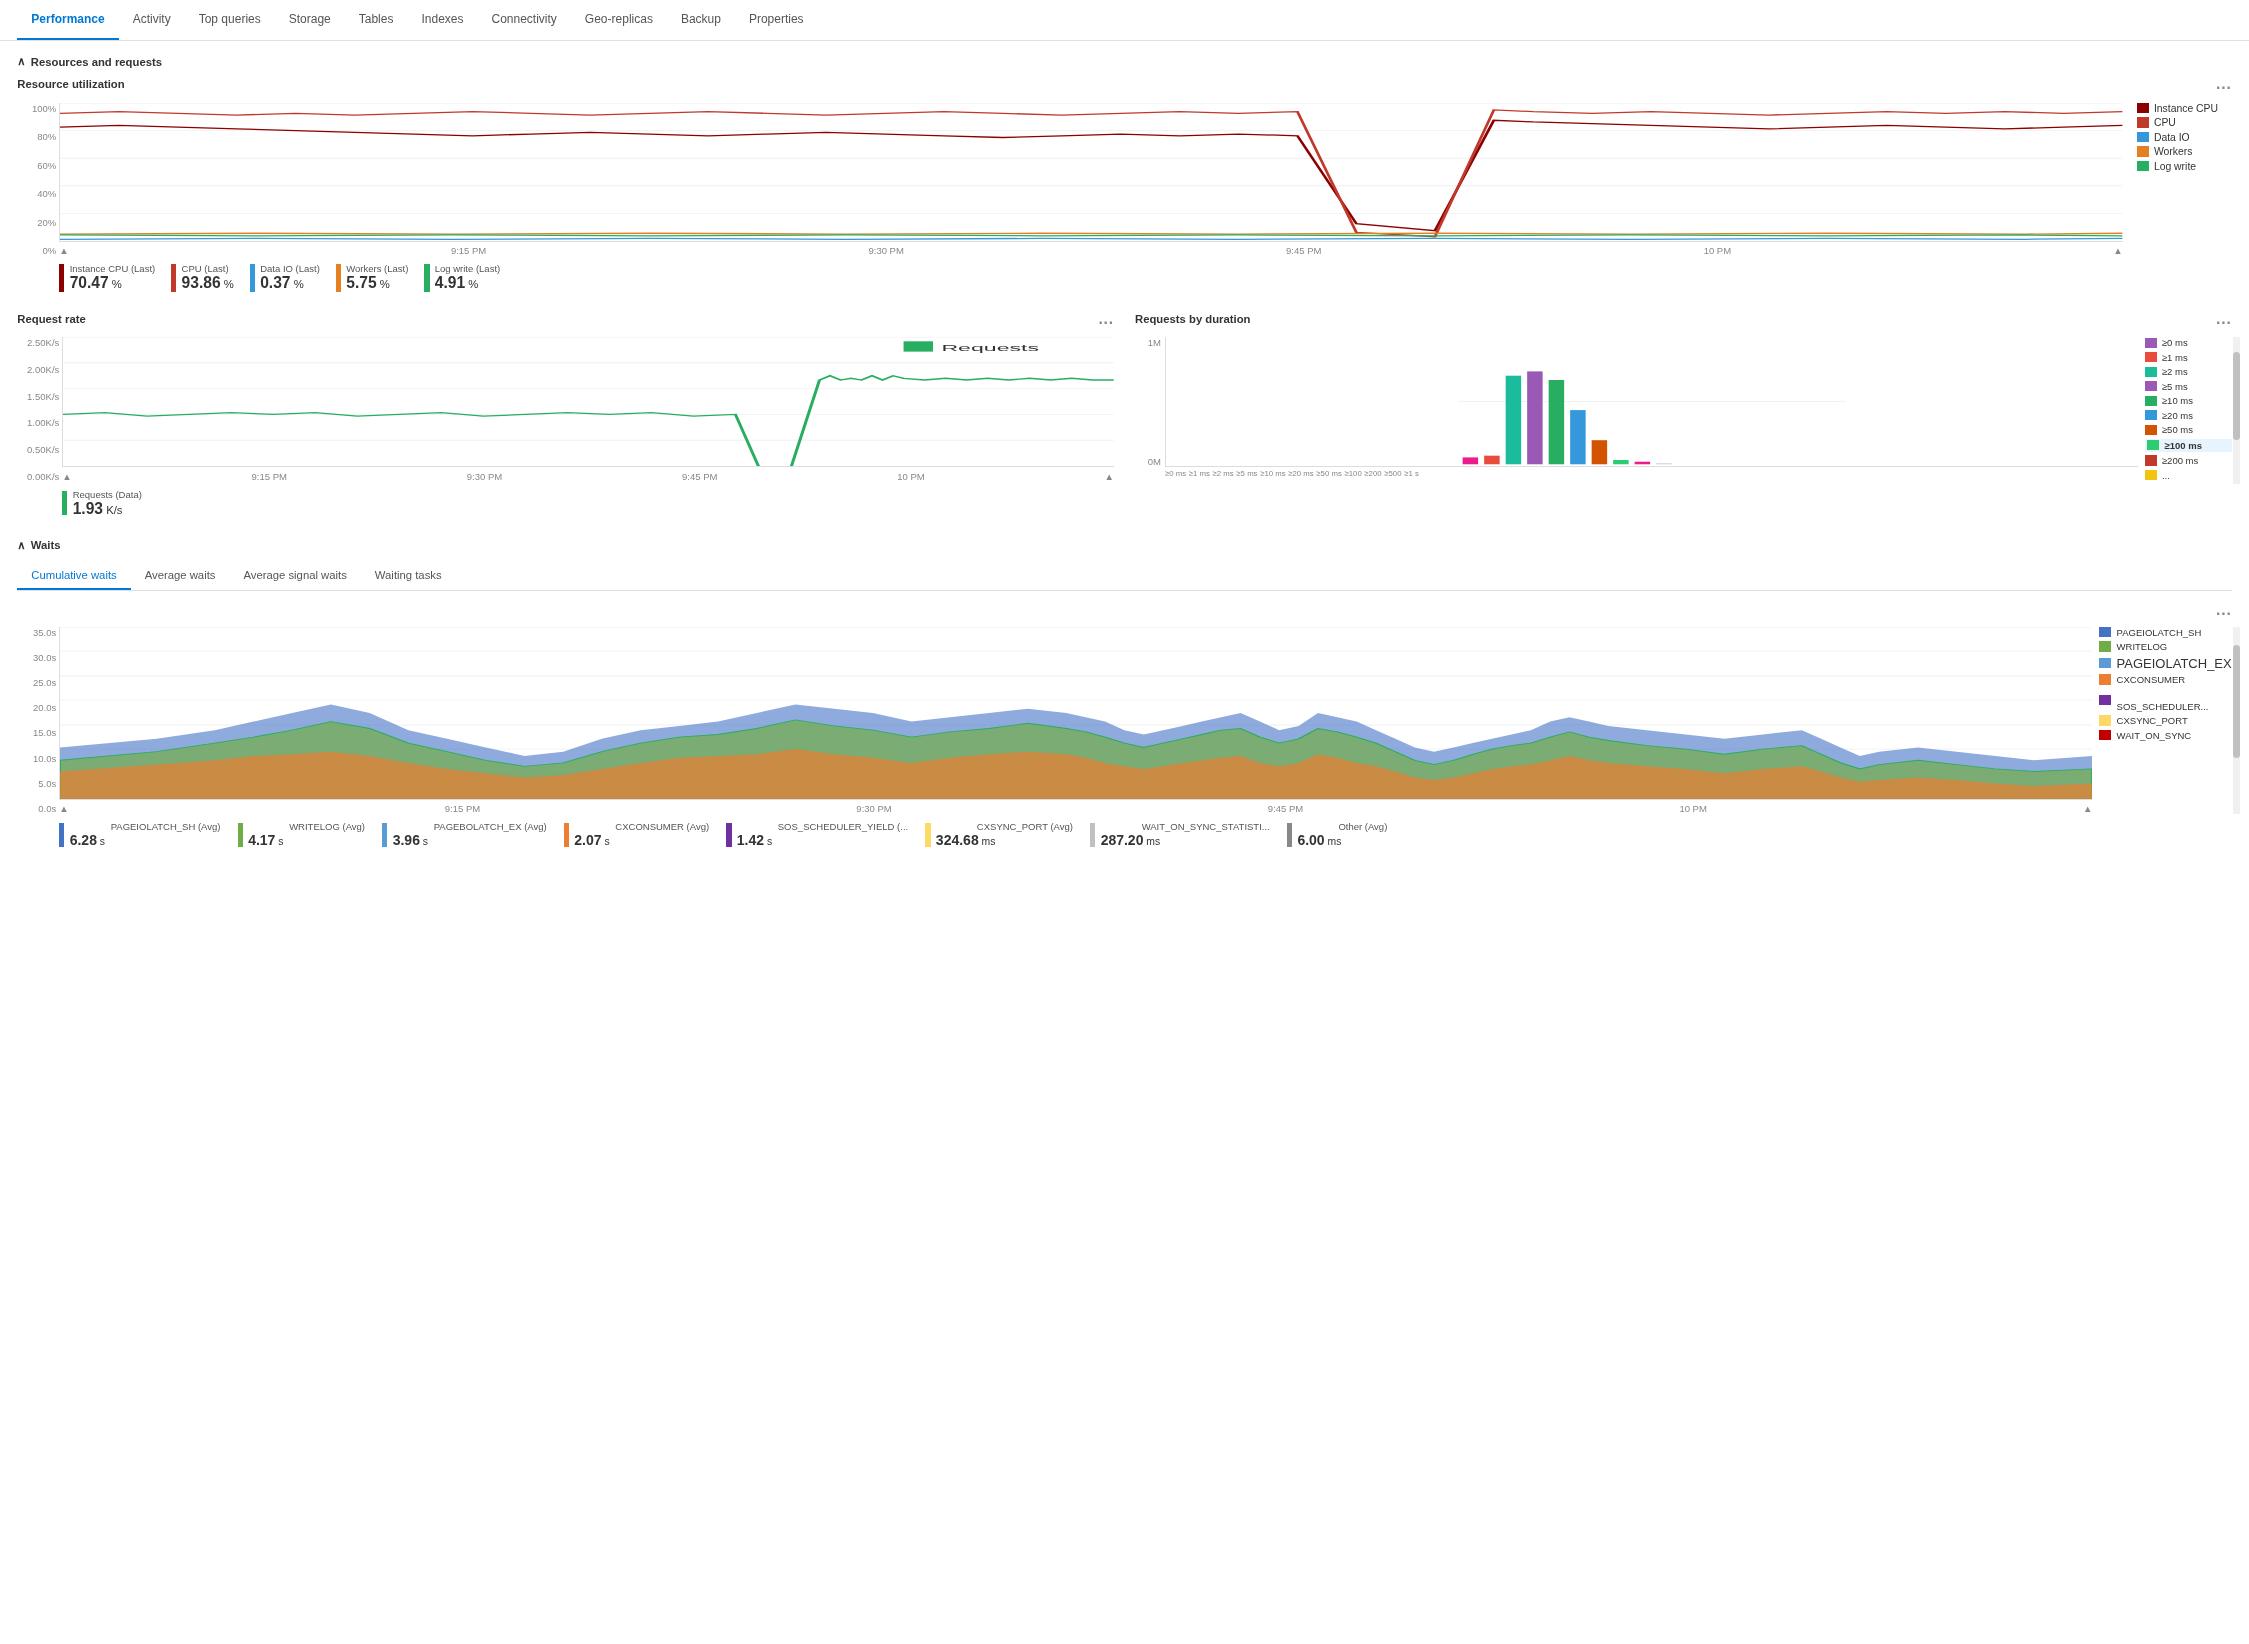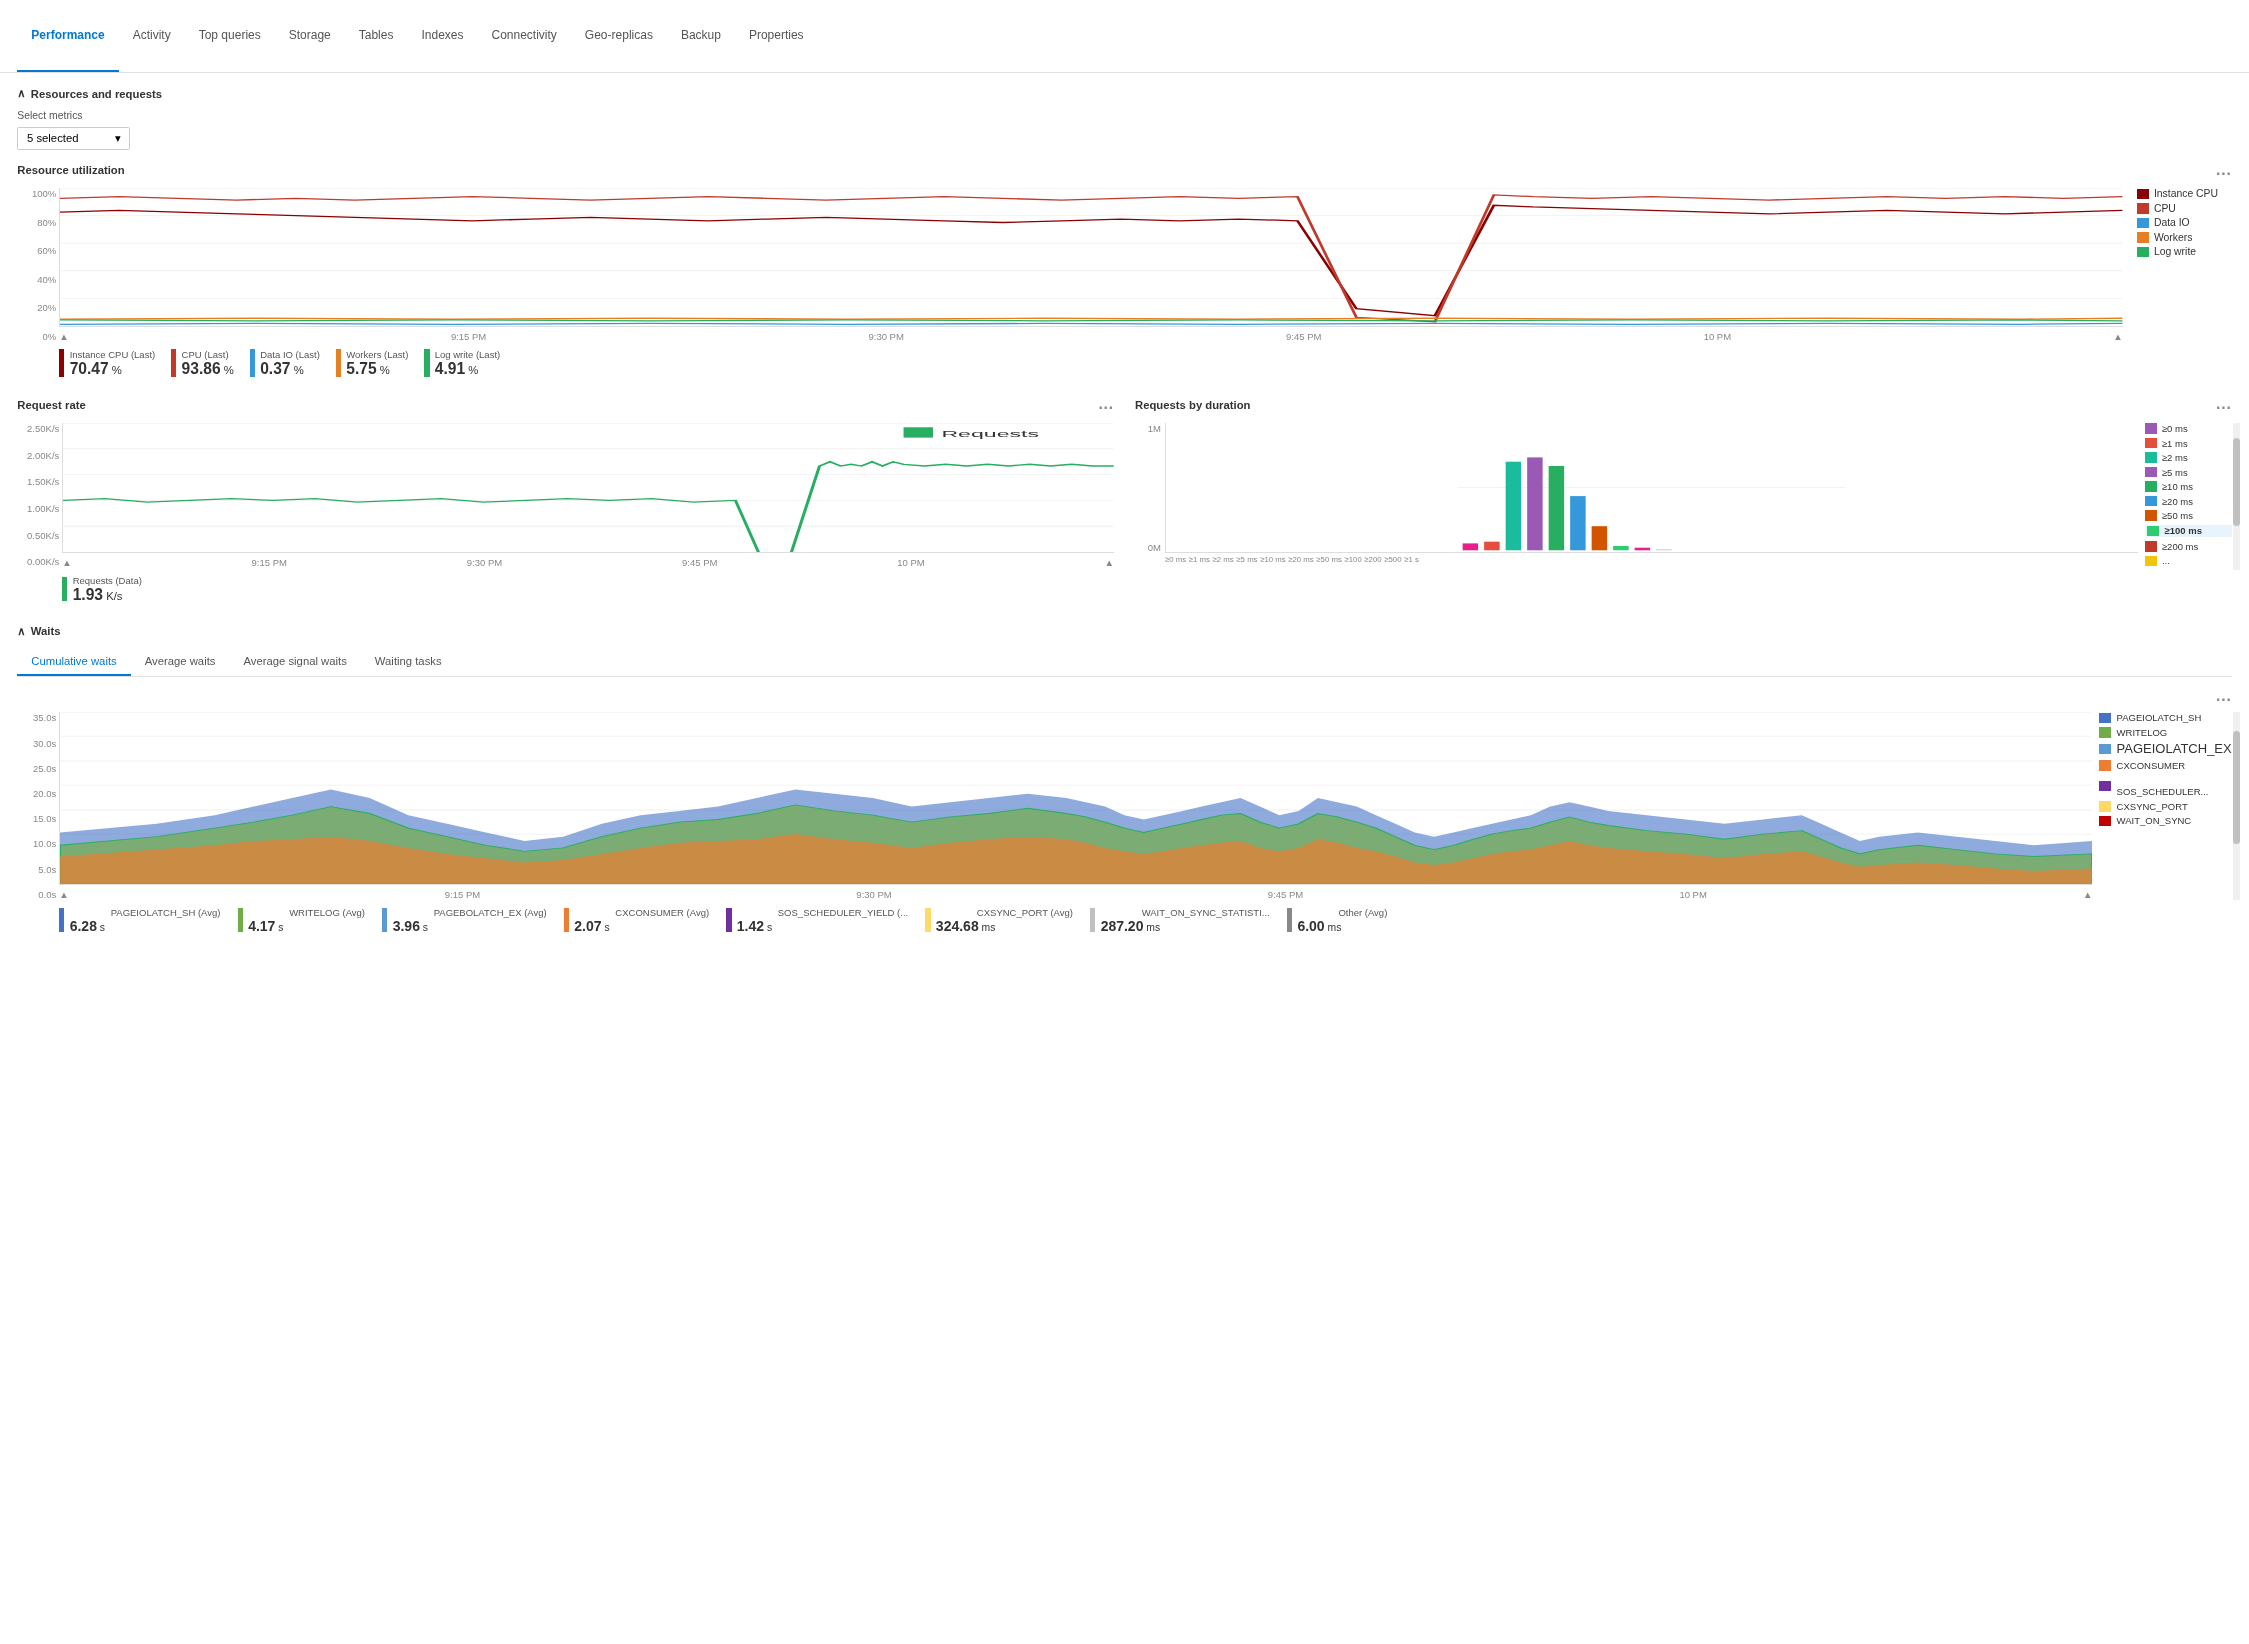--- a/index.html
+++ b/index.html
@@ -1,20 +1,20 @@
 <!DOCTYPE html>
 <html style="font-size:14px"><head>
   <meta charset="utf-8">
   <style>
     * { box-sizing: border-box; margin: 0; padding: 0; }
     body { font-family: 'Segoe UI', Arial, sans-serif; font-size: 11.3px; color: #333; background: #fff; overflow-x: hidden; }
     
     
     .nav-tabs { display: flex; border-bottom: 0.9px solid #e0e0e0; padding: 0 17.3px; }
-    .nav-tab { padding: 28px 14px; cursor: pointer; font-size: 12px; color: #555; border-bottom: 2.6px solid transparent; white-space: nowrap; }
+    .nav-tab { padding: 12px 14px; cursor: pointer; font-size: 12px; color: #555; border-bottom: 2.6px solid transparent; white-space: nowrap; }
     .nav-tab.active { color: #0078d4; border-bottom: 2.6px solid #0078d4; font-weight: 600; }
     
     
     .content { padding: 14px 17.3px; }
     
     
     .section-header { display: flex; align-items: center; gap: 5.2px; font-size: 11.3px; font-weight: 600; color: #333; margin-bottom: 10.4px; cursor: pointer; }
     
     
     .select-metrics-label { font-size: 10.4px; color: #555; margin-bottom: 5.2px; }
@@ -87,27 +87,20 @@
     </div>
 </nav>
 
 <div class="content">
 
   <div class="section-header">
     <span>∧</span>
     <span>Resources and requests</span>
   </div>
 
-  <div style="margin-bottom:14px;">
-    <div class="select-metrics-label">Select metrics</div>
-    <button class="dropdown-btn">
-      <span>5 selected</span>
-      <span style="margin-left:auto;">▾</span>
-    </button>
-  </div>
 
   <div class="chart-section">
     <div style="display:flex; justify-content:space-between; align-items:center; margin-bottom:5.2px;">
       <span class="chart-title">Resource utilization</span>
       <span class="chart-more">···</span>
     </div>
     <div class="resource-chart-wrapper">
       <div style="position:relative; flex:1; margin-left:42px;">
         <div class="y-axis">
           <span>100%</span>

